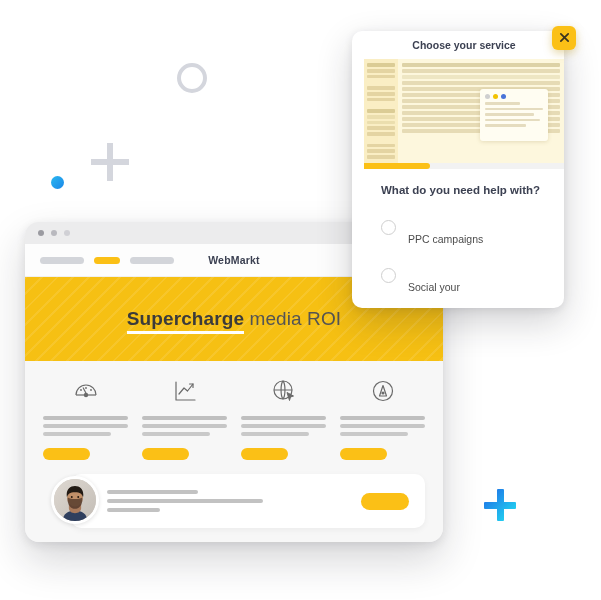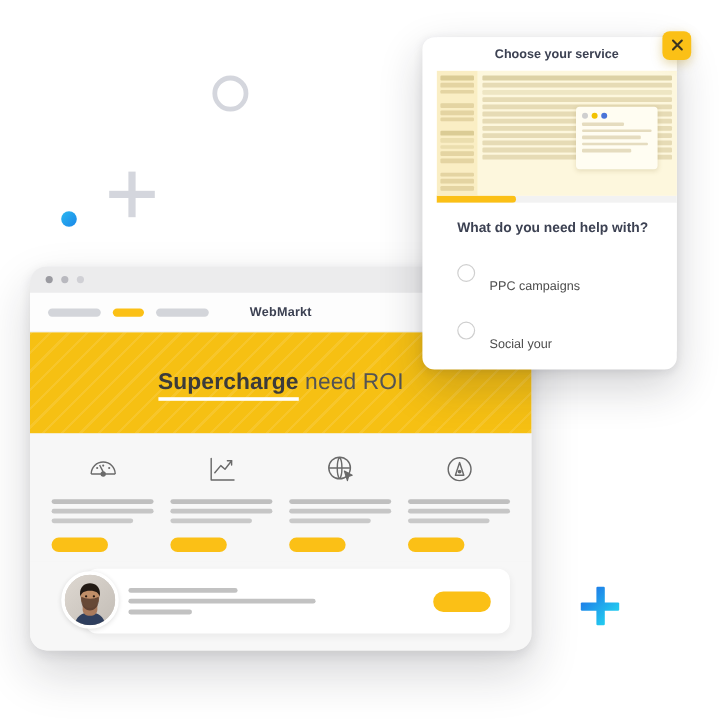--- a/index.html
+++ b/index.html
@@ -204,21 +204,21 @@
       </div>
       <div class="brand">WebMarkt</div>
       <div class="nav-right">
         <span class="nav-pill r1"></span>
         <span class="nav-pill r2"></span>
       </div>
     </div>
 
     <div class="hero">
       <div class="hero-title">
-        <span class="strong">Supercharge</span><span class="light"> need ROI</span>
+        <span class="strong">Supercharge</span><span class="light"> media ROI</span>
       </div>
     </div>
 
     <div class="features">
 
       <div class="feature">
         <span class="ficon">
           <svg viewBox="0 0 28 28" fill="none" stroke="currentColor" stroke-width="1.2">
             <path d="M4 18a10 10 0 0 1 20 0"></path>
             <path d="M4 18h20"></path>

